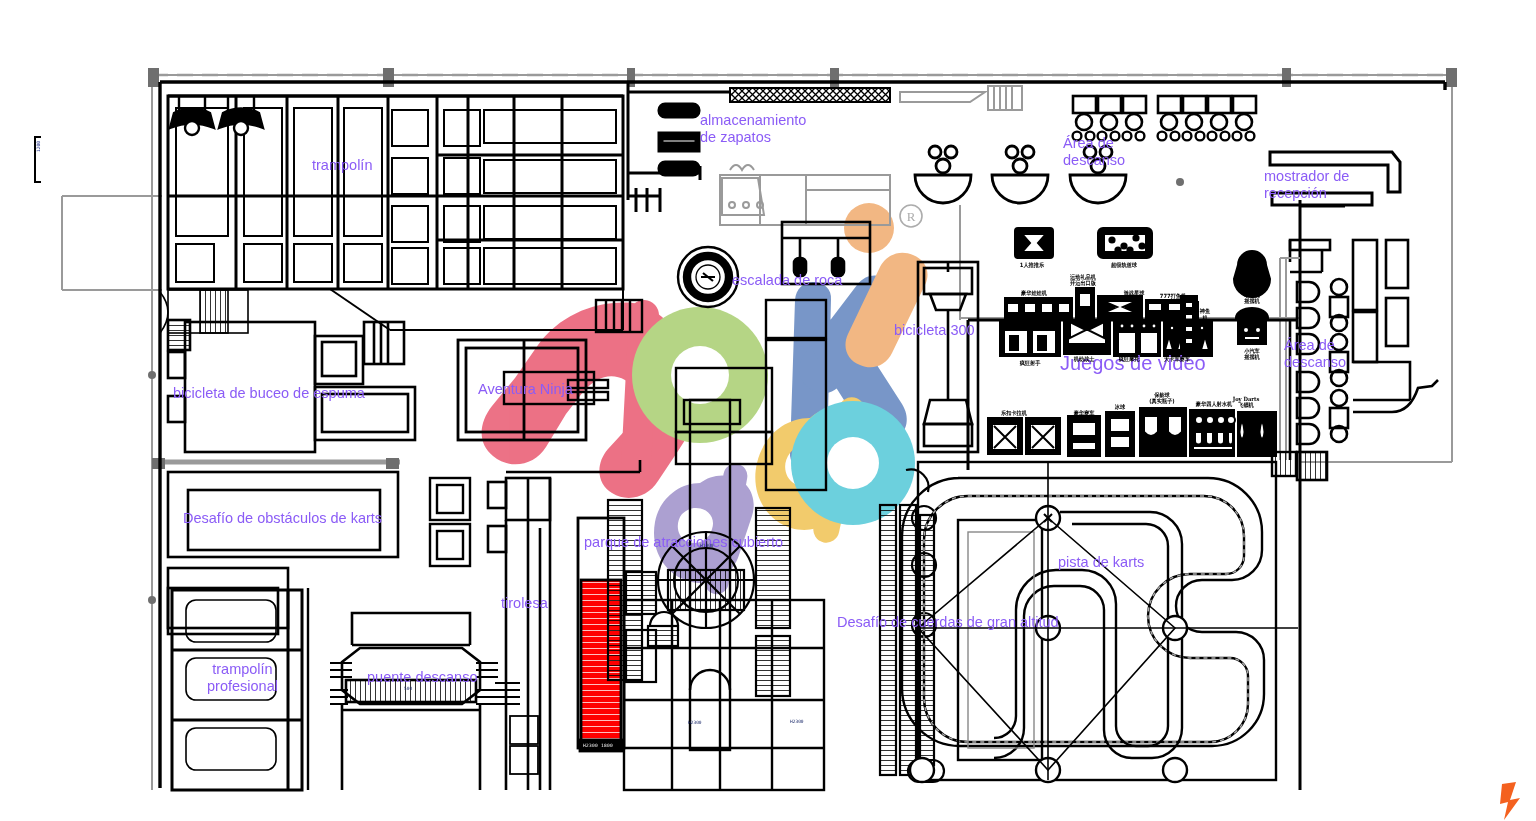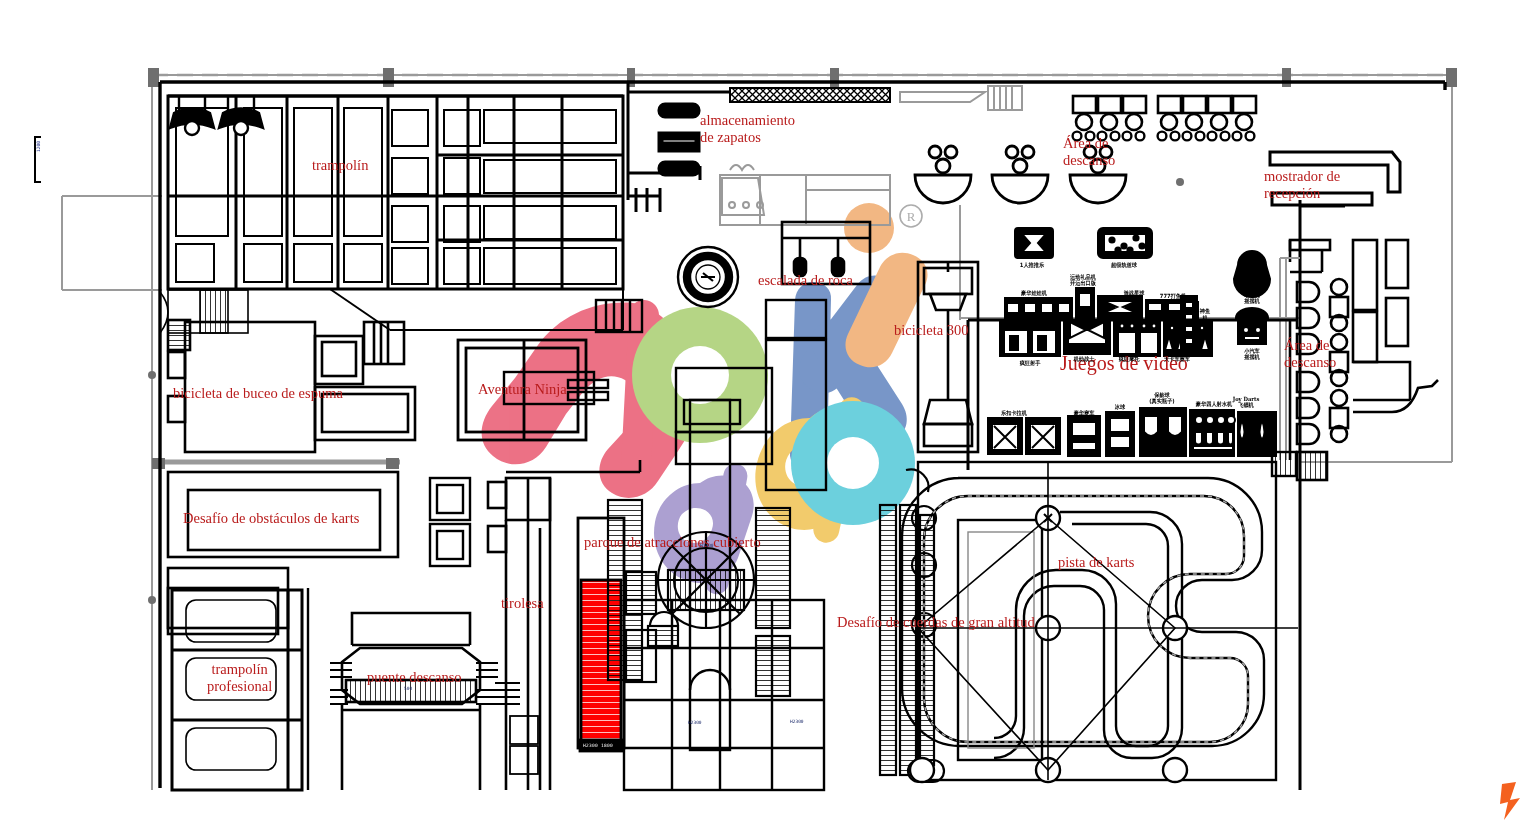--- a/index.html
+++ b/index.html
@@ -1,22 +1,22 @@
 <!DOCTYPE html>
 <html><head>
 <meta charset="utf-8">
 <title>Floor Plan</title>
 <style>
   html,body{margin:0;padding:0;background:#ffffff;}
   body{width:1536px;height:821px;position:relative;overflow:hidden;
        font-family:"Liberation Sans","DejaVu Sans",sans-serif;}
   #stage{position:absolute;left:0;top:0;width:1536px;height:821px;}
   svg.layer{position:absolute;left:0;top:0;width:1536px;height:821px;overflow:visible;}
-  .lbl{position:absolute;color:#b91c1c;font-size:14.5px;line-height:17px;
-       white-space:pre-line;font-family:Liberation Serif, serif;}
+  .lbl{position:absolute;color:#8b5cf6;font-size:14.5px;line-height:17px;
+       white-space:pre-line;font-family:Liberation Sans, sans-serif;}
   .cnlbl{position:absolute;color:#000;font-size:5.2px;line-height:6px;
          text-align:center;white-space:pre-line;font-family:"DejaVu Sans",sans-serif;
          font-weight:bold;transform:scaleY(1.1);}
   .dimtxt{position:absolute;color:#111;font-size:4.5px;font-family:"DejaVu Sans Mono",monospace;}
   .wm{position:absolute;pointer-events:none;}
 </style>
 </head>
 <body>
 
 <div id="stage">
@@ -653,21 +653,21 @@
     </g>
   </svg>
 
   <div class="lbl" style="left:312px;top:157px">trampolín</div>
   <div class="lbl" style="left:700px;top:112px">almacenamiento
 de zapatos</div>
   <div class="lbl" style="left:1063px;top:135px">Área de
 descanso</div>
   <div class="lbl" style="left:1264px;top:168px">mostrador de
 recepción</div>
-  <div class="lbl" style="left:758px;top:272px">escalada de roca</div>
+  <div class="lbl" style="left:732px;top:272px">escalada de roca</div>
   <div class="lbl" style="left:894px;top:322px">bicicleta 300</div>
   <div class="lbl" style="left:1060px;top:355px;font-size:20px">Juegos de video</div>
   <div class="lbl" style="left:1284px;top:337px">Área de
 descanso</div>
   <div class="lbl" style="left:173px;top:385px">bicicleta de buceo de espuma</div>
   <div class="lbl" style="left:478px;top:381px">Aventura Ninja</div>
   <div class="lbl" style="left:183px;top:510px">Desafío de obstáculos de karts</div>
   <div class="lbl" style="left:584px;top:534px">parque de atracciones cubierto</div>
   <div class="lbl" style="left:1058px;top:554px">pista de karts</div>
   <div class="lbl" style="left:501px;top:595px">tirolesa</div>

